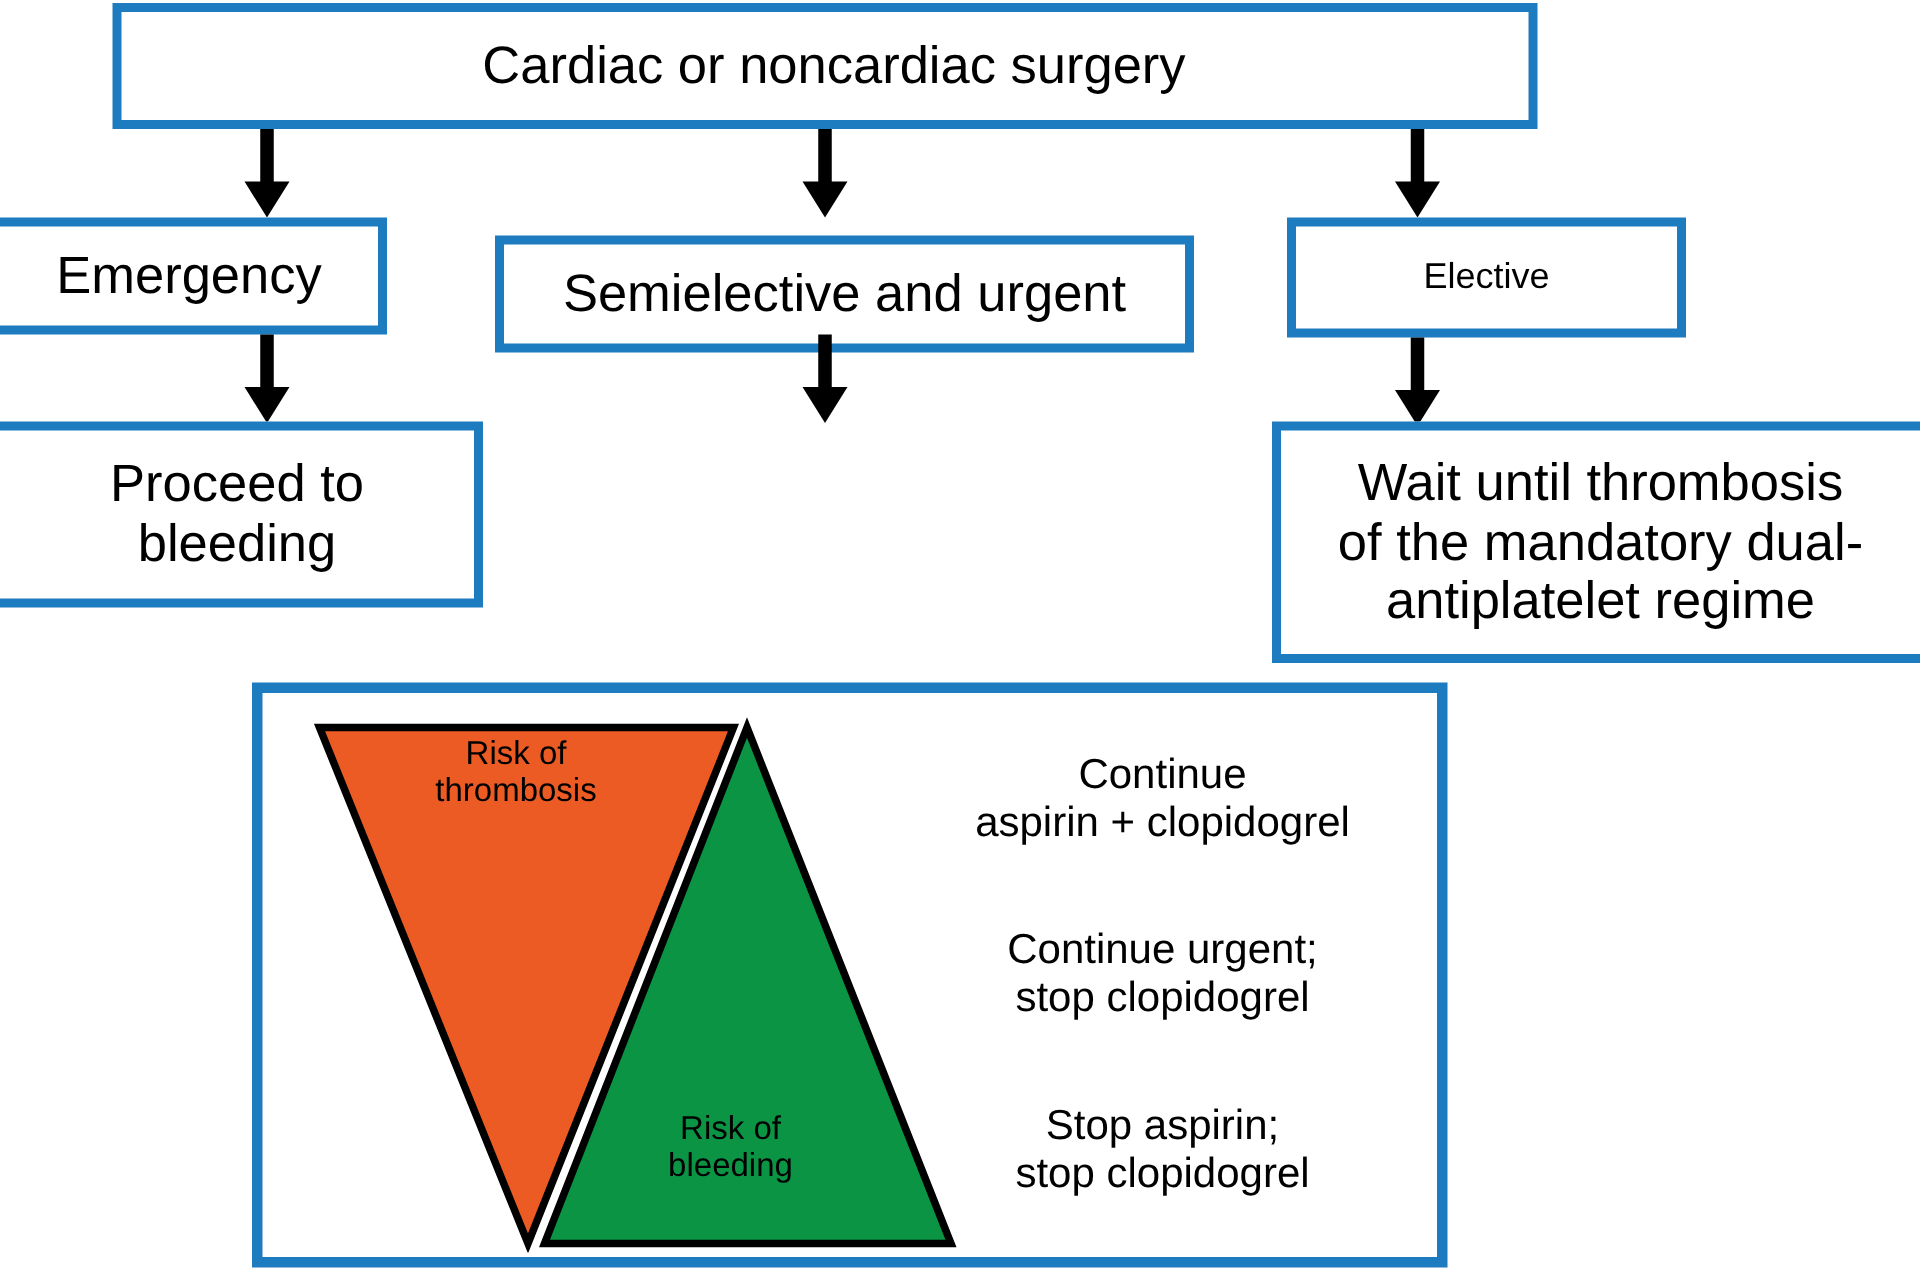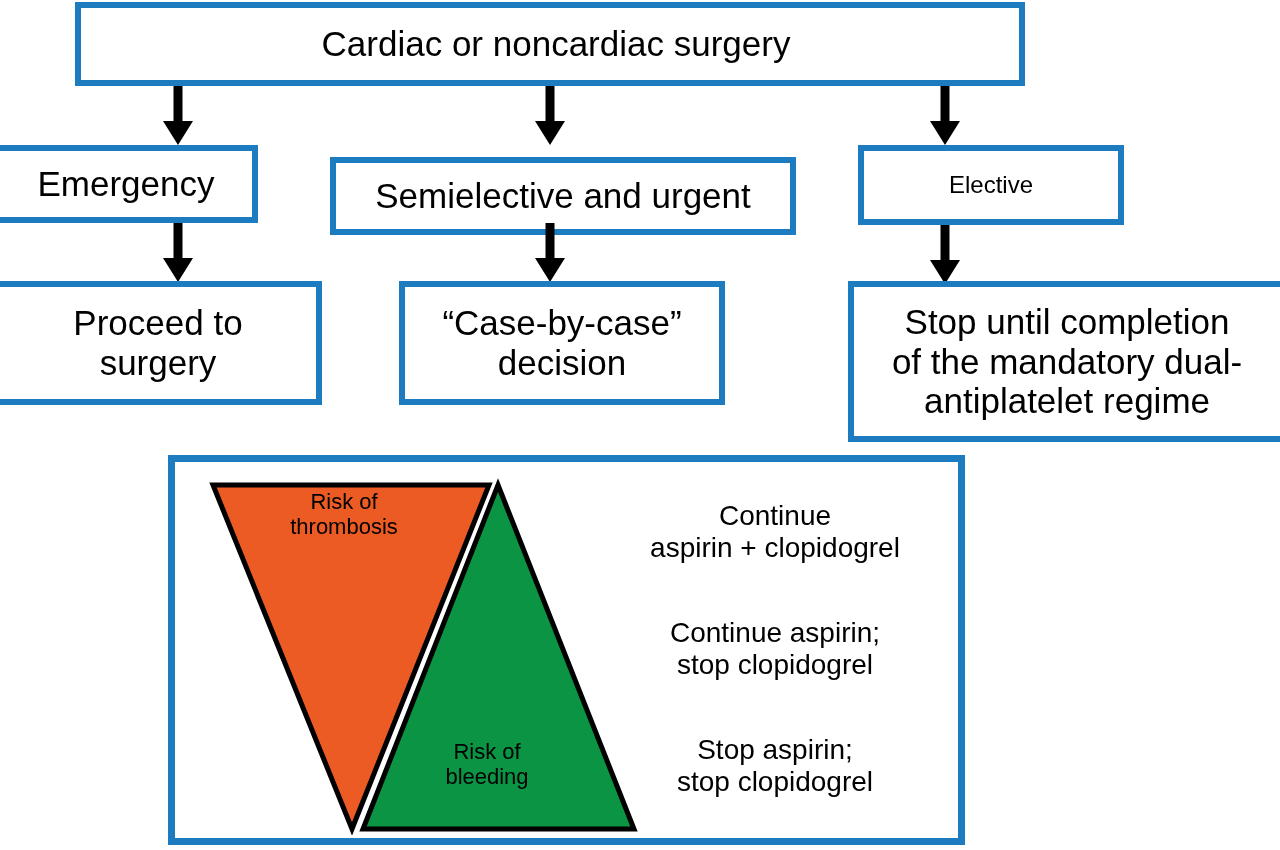--- a/index.html
+++ b/index.html
@@ -157,28 +157,24 @@
     <div class="shaft" style="height:37px;"></div>
     <div class="head" style="top:35px;"></div>
   </div>
   <div class="arrow" style="left:945px; top:225px;">
     <div class="shaft" style="height:37px;"></div>
     <div class="head" style="top:35px;"></div>
   </div>
 
   <div class="node" id="node-proceed">
     <span class="txt">Proceed to
-surgery</span>
-  </div>
-  <div class="node" id="node-case">
-    <span class="txt">“Case-by-case”
-decision</span>
+bleeding</span>
   </div>
   <div class="node" id="node-wait">
-    <span class="txt">Stop until completion
+    <span class="txt">Wait until thrombosis
 of the mandatory dual-
 antiplatelet regime</span>
   </div>
 
   <div id="panel">
 
     <div id="triangles">
       <svg width="452" height="362" viewBox="0 0 452 362">
 
         <polygon points="24,12 300,12 163,356" fill="#ed5b24" stroke="#000000" stroke-width="5" stroke-linejoin="miter"></polygon>
@@ -186,20 +182,20 @@
         <polygon points="309,12 445,356 174,356" fill="#0b9444" stroke="#000000" stroke-width="5" stroke-linejoin="miter"></polygon>
       </svg>
       <div class="tri-label" id="label-thrombosis">Risk of
 thrombosis</div>
       <div class="tri-label" id="label-bleeding">Risk of
 bleeding</div>
     </div>
 
     <div class="adv" id="adv-0">Continue
 aspirin + clopidogrel</div>
-    <div class="adv" id="adv-1">Continue aspirin;
+    <div class="adv" id="adv-1">Continue urgent;
 stop clopidogrel</div>
     <div class="adv" id="adv-2">Stop aspirin;
 stop clopidogrel</div>
 
   </div>
 
 </div>
 
 </body></html>

